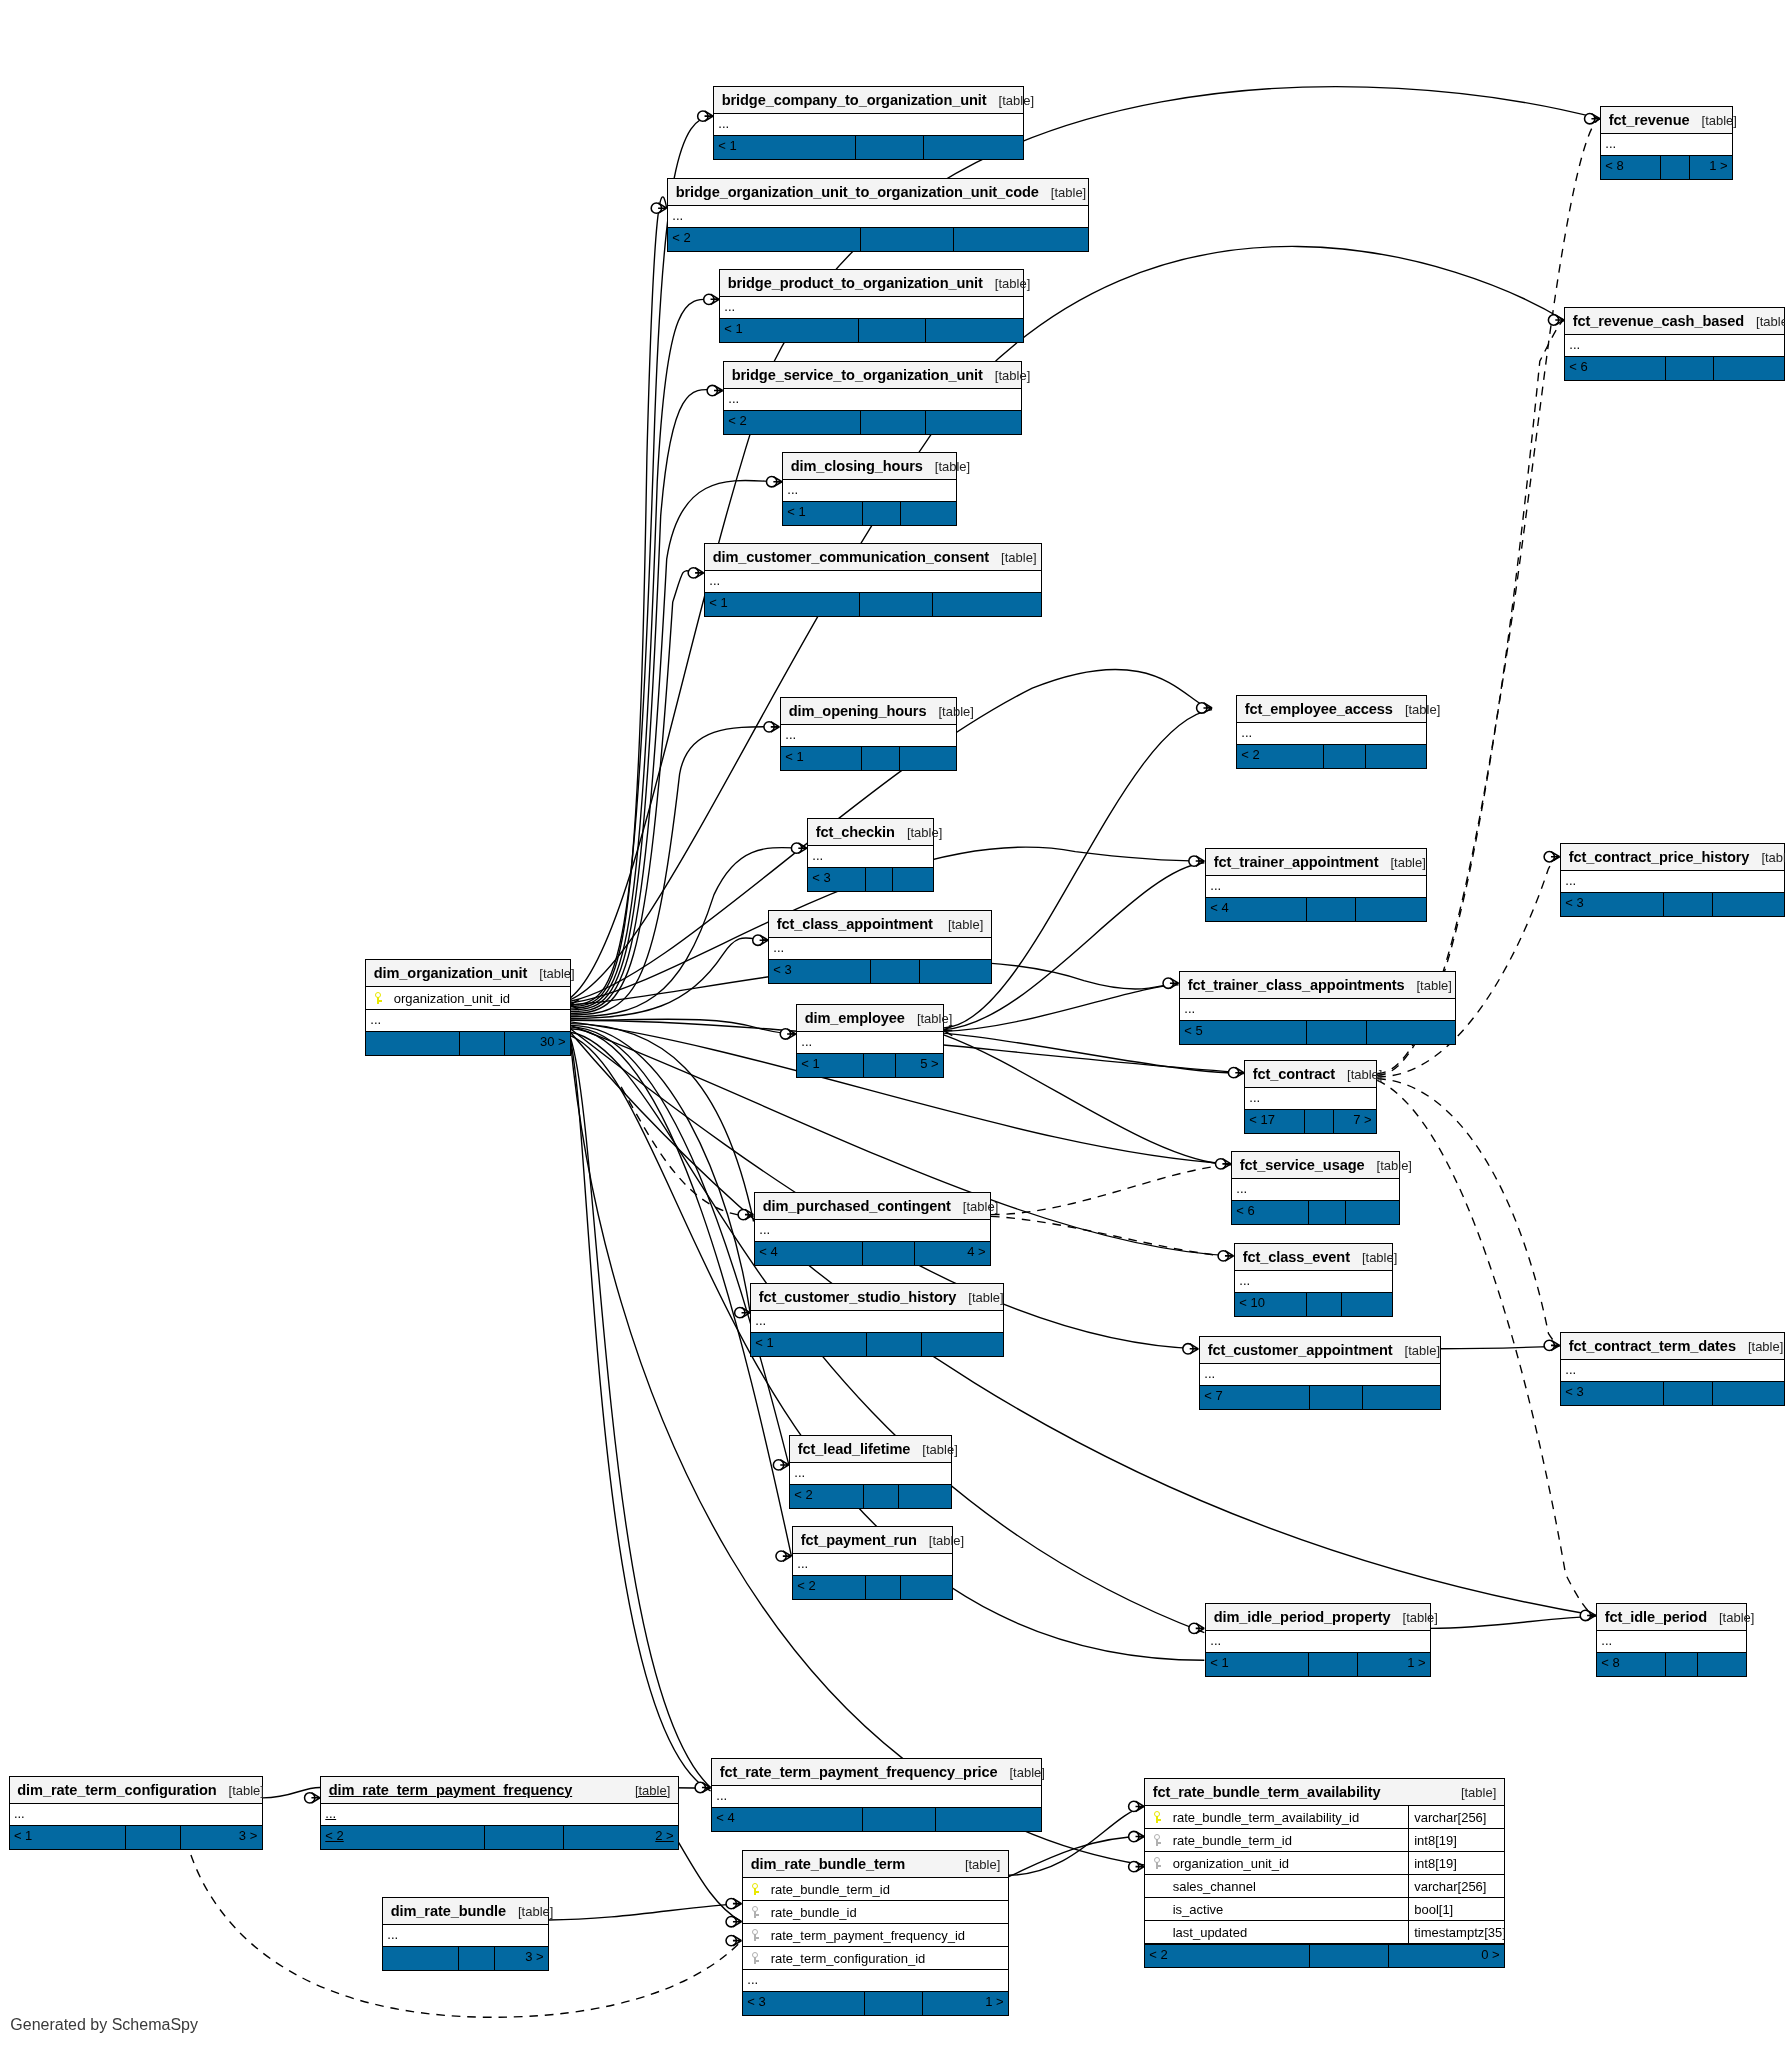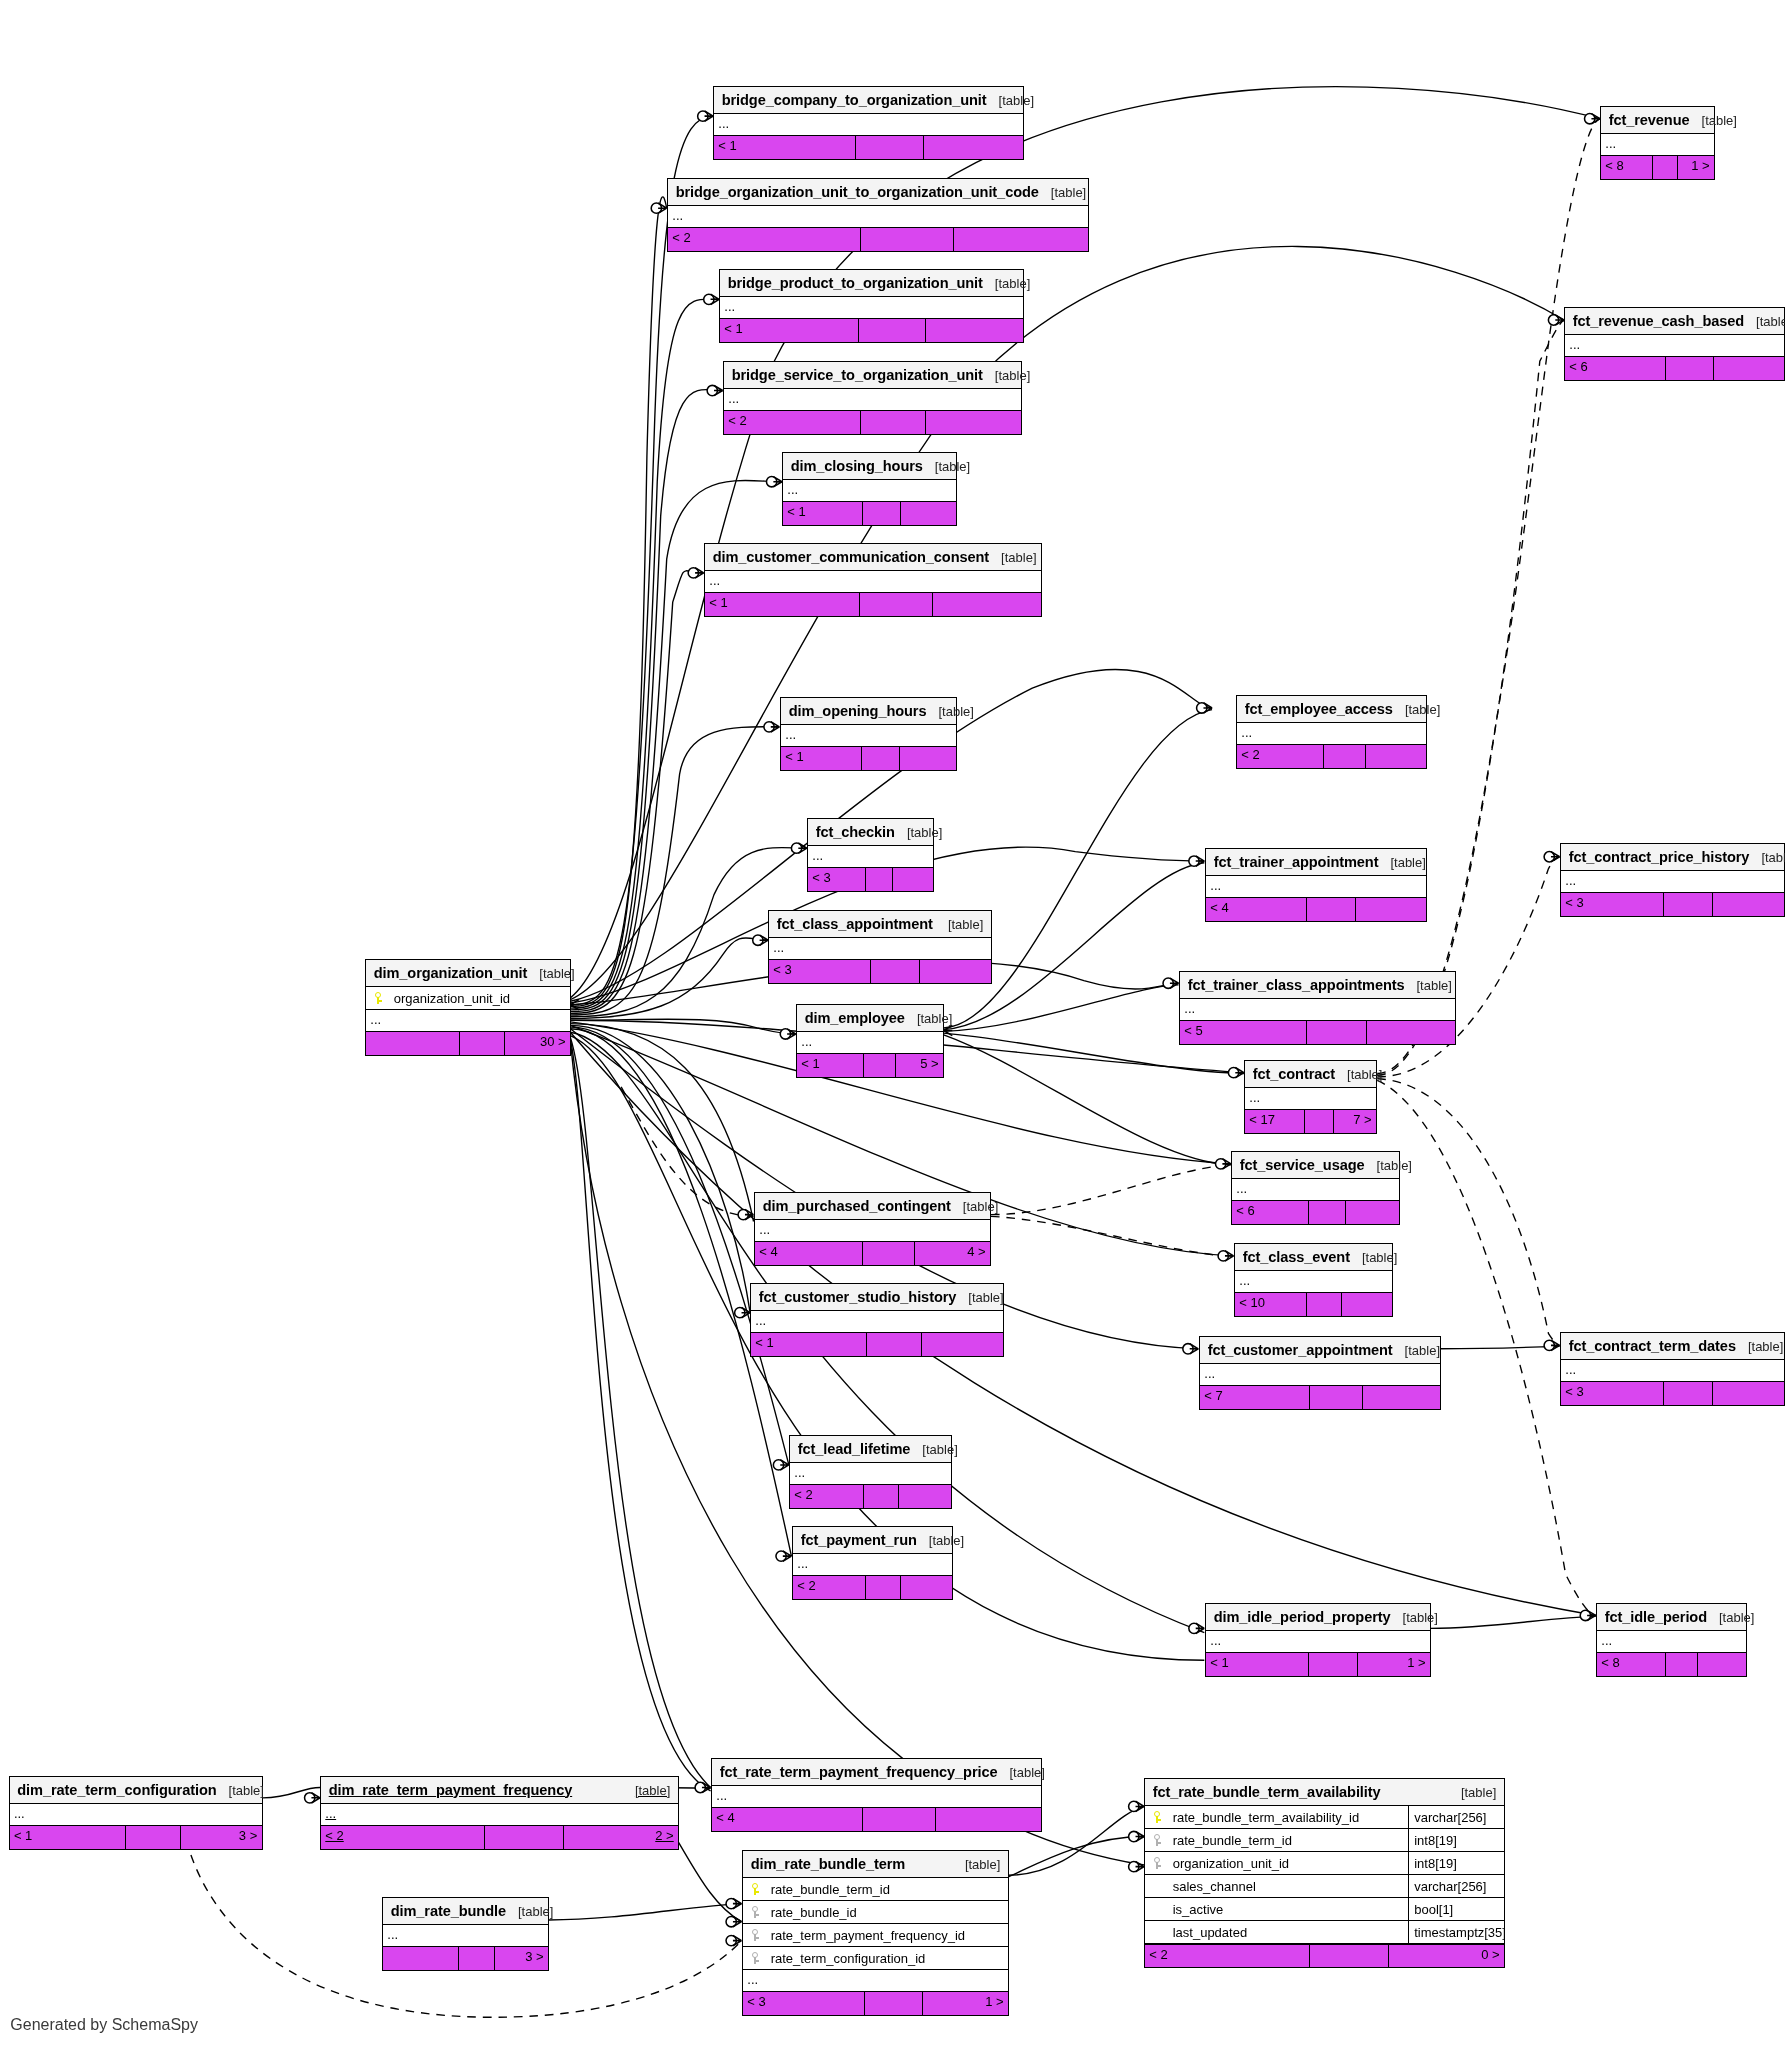--- a/index.html
+++ b/index.html
@@ -22,21 +22,21 @@
     position: absolute;
     left: 0;
     top: 0;
     width: 1785px;
     height: 2049px;
     pointer-events: none;
   }
   .tbl {
     position: absolute;
     border: 1.7px solid #000000;
-    background: #d946ef;
+    background: #0369a1;
     box-sizing: border-box;
     z-index: 5;
   }
   .tbl-head {
     background: #f4f4f4;
     border-bottom: 1.7px solid #000000;
     height: 27px;
     line-height: 27px;
     white-space: nowrap;
     padding: 0 7.7px;
@@ -615,21 +615,21 @@
         </div>
         <div class="tbl-body">
           <div class="ellipsis-row">...</div>
         </div>
         <div class="tbl-foot">
           <span class="foot-cell c1">&lt; 3</span>
           <span class="foot-cell c2"></span>
           <span class="foot-cell c3"></span>
         </div>
       </div>
-      <div class="tbl" style="left: 1600px; top: 106px; width: 115px;">
+      <div class="tbl" style="left: 1600px; top: 106px; width: 133px;">
         <div class="tbl-head">
           <span class="tbl-name">fct_revenue</span>
           <span class="tbl-kind">[table]</span>
         </div>
         <div class="tbl-body">
           <div class="ellipsis-row">...</div>
         </div>
         <div class="tbl-foot">
           <span class="foot-cell c1">&lt; 8</span>
           <span class="foot-cell c2"></span>

